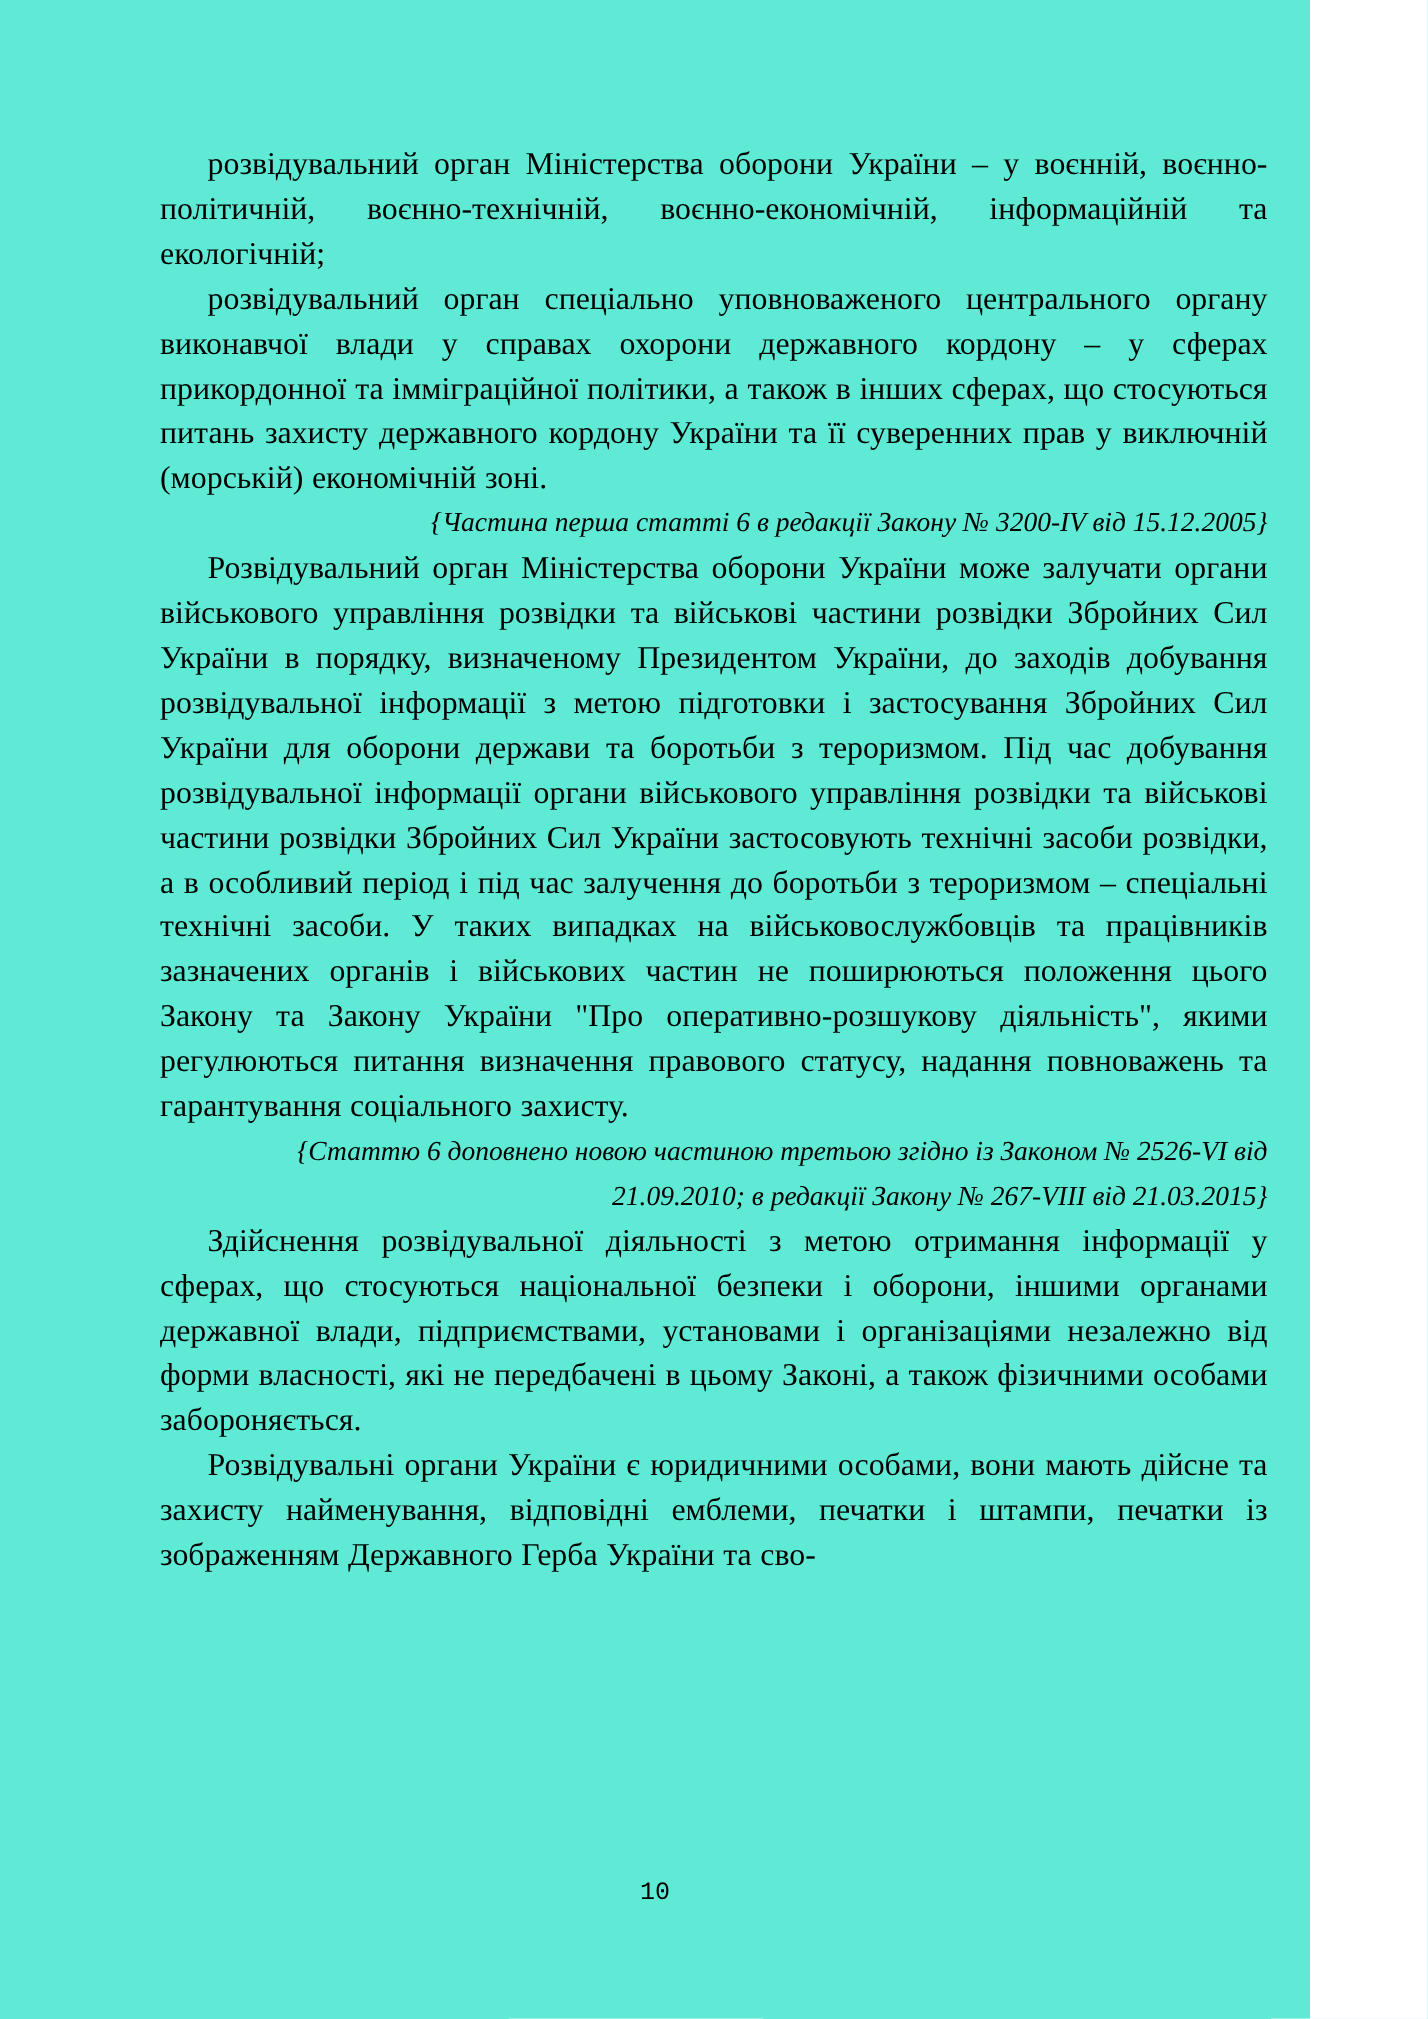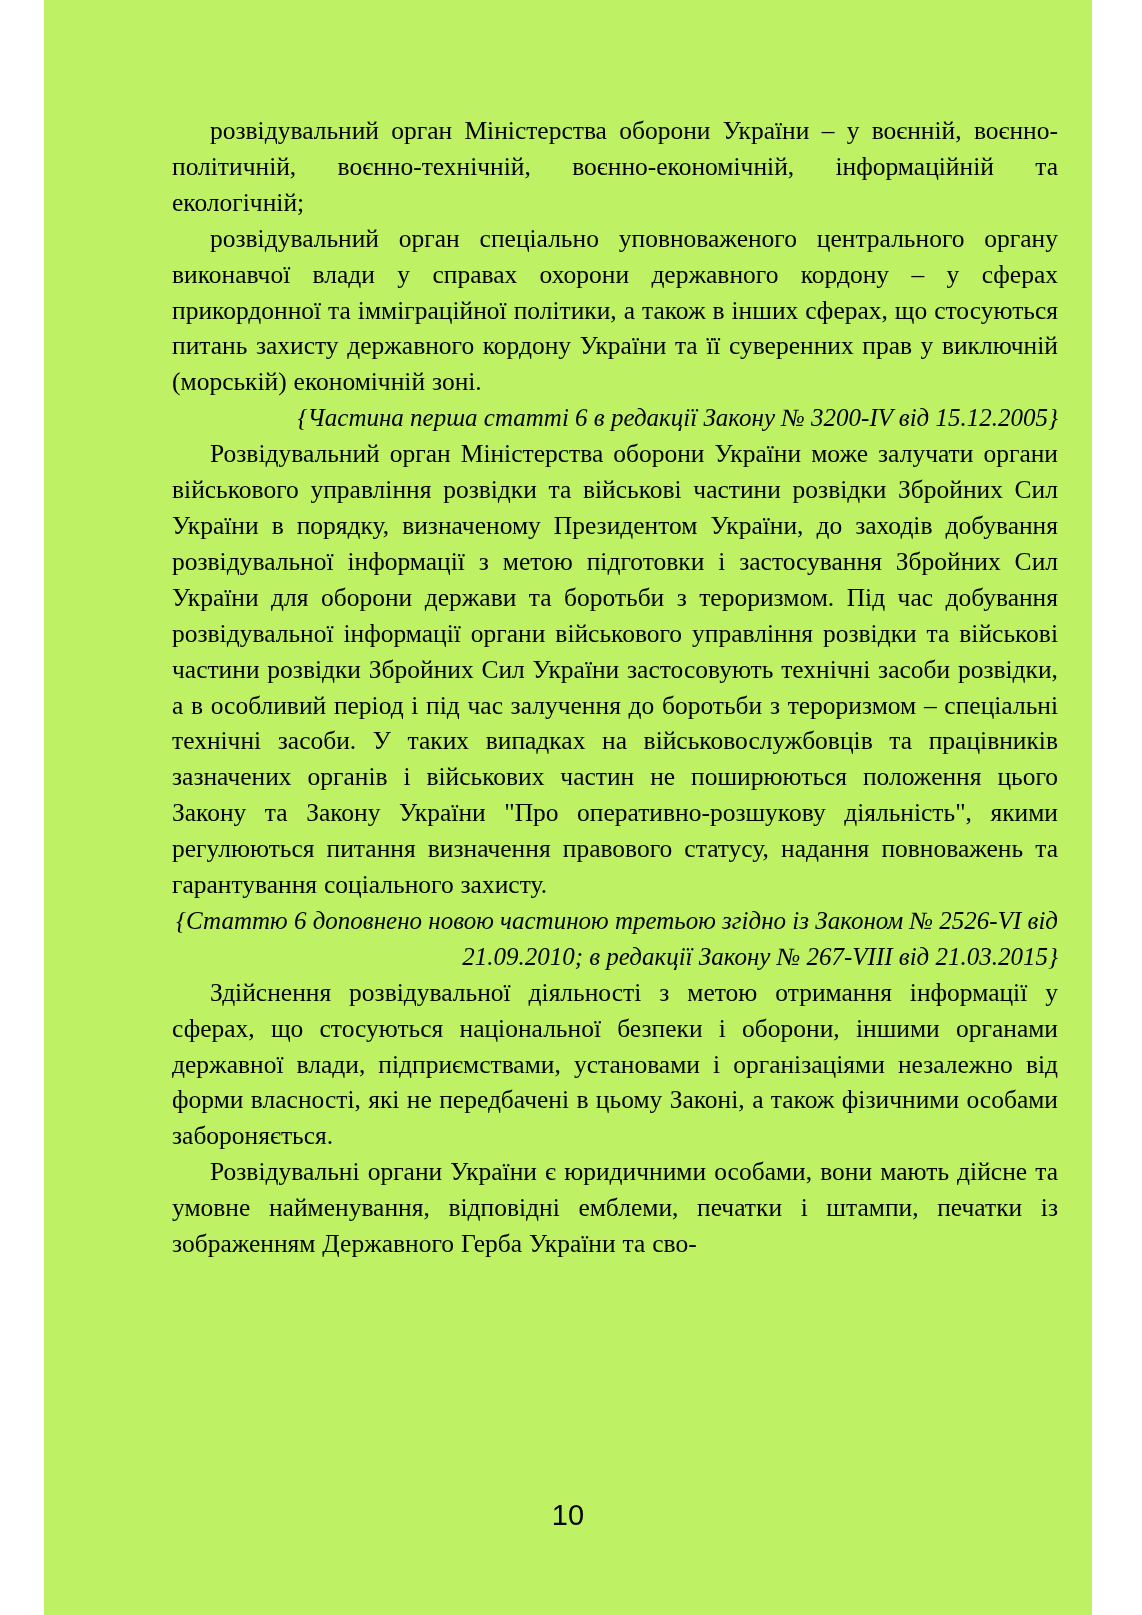--- a/index.html
+++ b/index.html
@@ -6,24 +6,23 @@
   html, body {
     margin: 0;
     padding: 0;
     background: #ffffff;
   }
 
   .page {
     position: relative;
     width: 1048px;
     height: 1615px;
-    background: #bef264;
+    background: #5eead4;
     overflow: hidden;
     box-sizing: border-box;
-    margin-left: 44px;
   }
 
   .text-column {
     position: absolute;
     left: 128px;
     top: 113px;
     width: 886px;
   }
 
   
@@ -40,35 +39,35 @@
     hyphens: none;
     word-spacing: 0.02em;
   }
 
   
   p.note-par {
     margin: 0;
     padding: 0;
     font-family: "Liberation Serif", "DejaVu Serif", serif;
     font-style: italic;
-    font-size: 25px;
+    font-size: 22px;
     line-height: 35.9px;
     color: #000000;
     text-align: right;
     text-indent: 0;
   }
 
   .page-number {
     position: absolute;
     left: 0;
     right: 0;
     top: 1500px;
     text-align: center;
-    font-family: Liberation Sans, sans-serif;
-    font-size: 29px;
+    font-family: Liberation Mono, monospace;
+    font-size: 20px;
     line-height: 30px;
     color: #000000;
   }
 </style>
 </head>
 <body>
 
 <div class="page">
 
   <div class="text-column">
@@ -79,19 +78,19 @@
 
     <p class="note-par">{Частина перша статті 6 в редакції Закону № 3200-IV від 15.12.2005}</p>
 
 
     <p class="body-par">Розвідувальний орган Міністерства оборони України може залучати органи військового управління розвідки та військові частини розвідки Збройних Сил України в порядку, визначеному Президентом України, до заходів добування розвідувальної інформації з метою підготовки і застосування Збройних Сил України для оборони держави та боротьби з тероризмом. Під час добування розвідувальної інформації органи військового управління розвідки та військові частини розвідки Збройних Сил України застосовують технічні засоби розвідки, а в особливий період і під час залучення до боротьби з тероризмом – спеціальні технічні засоби. У таких випадках на військовослужбовців та працівників зазначених органів і військових частин не поширюються положення цього Закону та Закону України "Про оперативно-розшукову діяльність", якими регулюються питання визначення правового статусу, надання повноважень та гарантування соціального захисту.</p>
 
     <p class="note-par">{Статтю 6 доповнено новою частиною третьою згідно із Законом № 2526-VI від 21.09.2010; в редакції Закону № 267-VIII від 21.03.2015}</p>
 
     <p class="body-par">Здійснення розвідувальної діяльності з метою отримання інформації у сферах, що стосуються національної безпеки і оборони, іншими органами державної влади, підприємствами, установами і організаціями незалежно від форми власності, які не передбачені в цьому Законі, а також фізичними особами забороняється.</p>
 
-    <p class="body-par">Розвідувальні органи України є юридичними особами, вони мають дійсне та умовне найменування, відповідні емблеми, печатки і штампи, печатки із зображенням Державного Герба України та сво-</p>
+    <p class="body-par">Розвідувальні органи України є юридичними особами, вони мають дійсне та захисту найменування, відповідні емблеми, печатки і штампи, печатки із зображенням Державного Герба України та сво-</p>
 
   </div>
 
   <div class="page-number">10</div>
 
 </div>
 
 </body></html>

